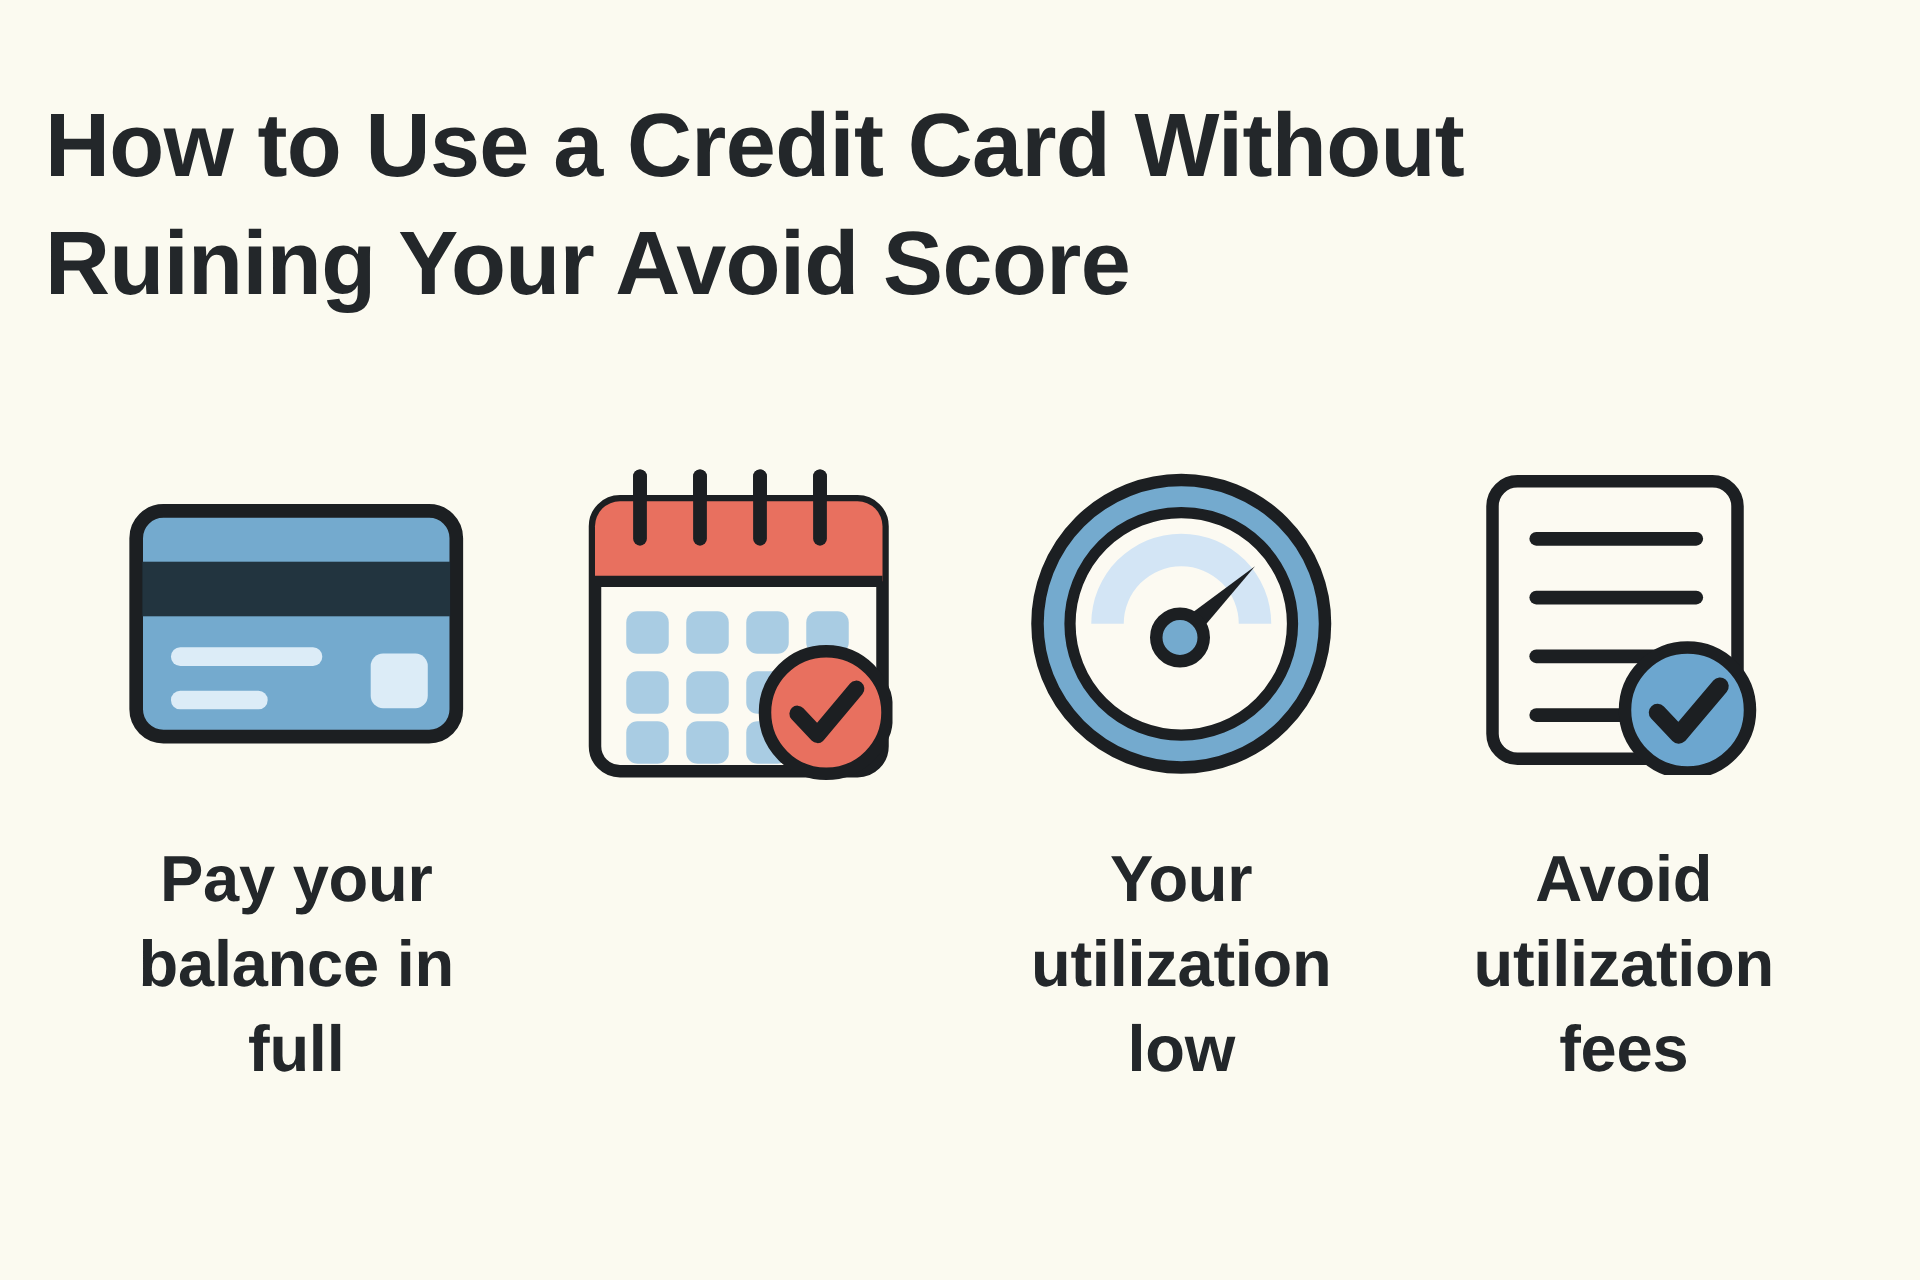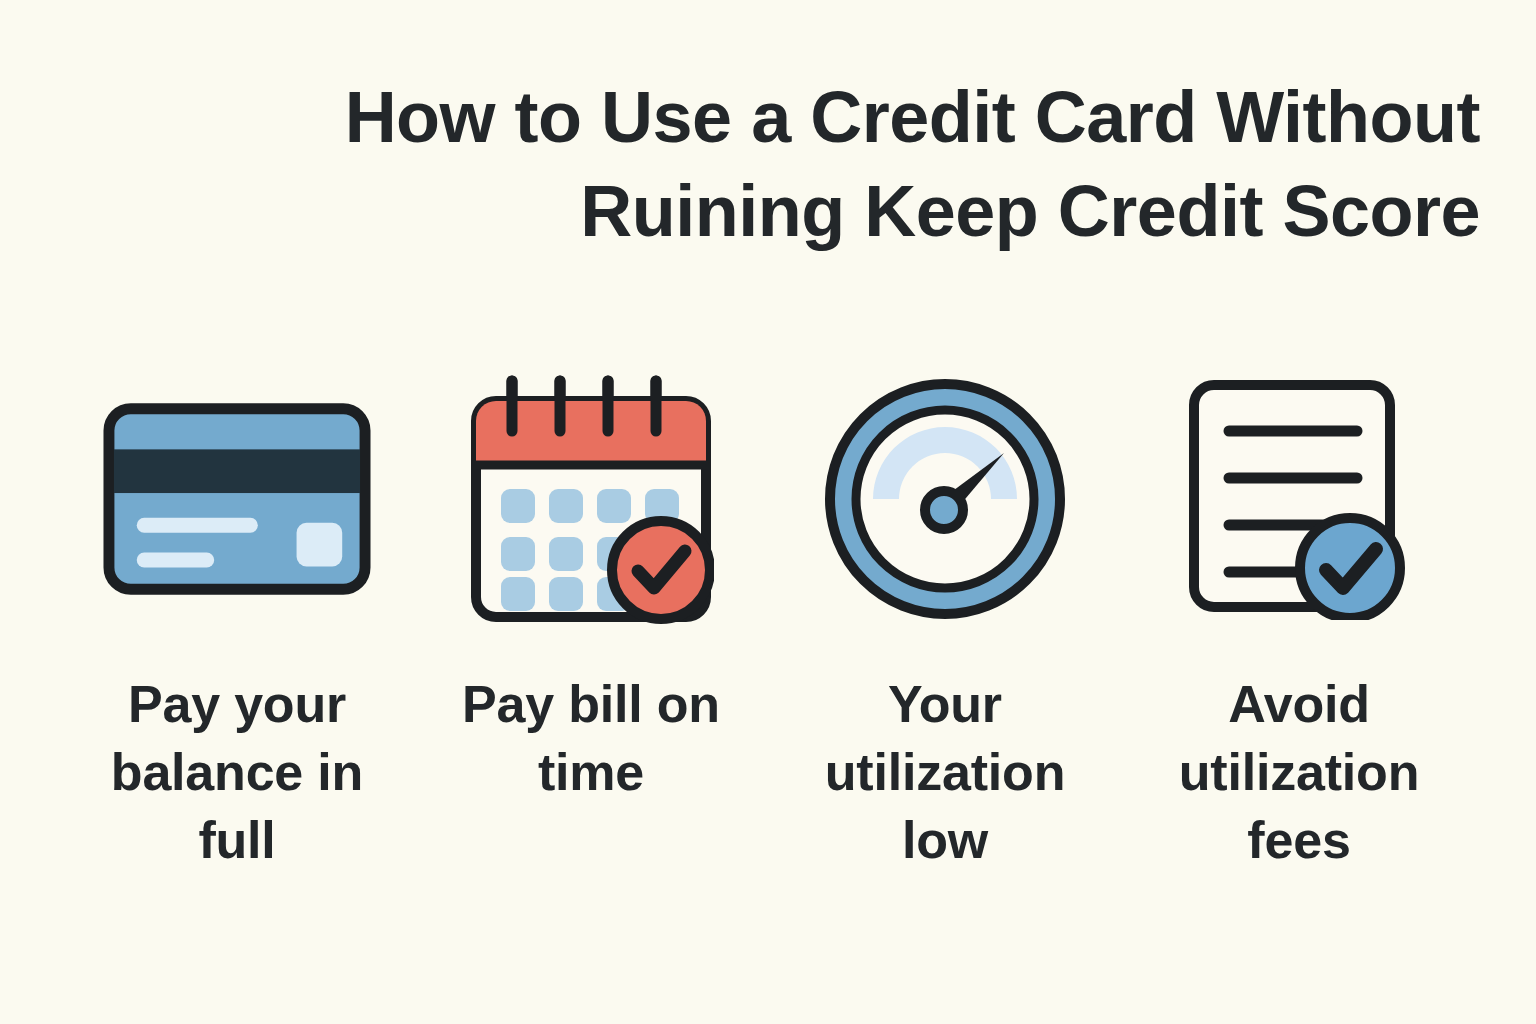--- a/index.html
+++ b/index.html
@@ -20,22 +20,22 @@
     height: 1024px;
     background: #FBFAF0;
   }
 
   
   .title-block {
     position: absolute;
     left: 0;
     top: 70px;
     width: 1536px;
-    text-align: right;
-    padding: 0 56px;
+    text-align: left;
+    padding: 0 36px;
     box-sizing: border-box;
   }
   .title-line {
     display: block;
     font-family: "Liberation Sans", sans-serif;
     font-weight: 700;
     font-size: 72px;
     line-height: 94px;
     letter-spacing: -0.5px;
     color: #23272A;
@@ -81,21 +81,21 @@
     letter-spacing: -0.2px;
   }
 </style>
 </head>
 <body>
 
 <div id="poster">
 
   <div class="title-block">
     <span class="title-line">How to Use a Credit Card Without</span>
-    <span class="title-line">Ruining Keep Credit Score</span>
+    <span class="title-line">Ruining Your Avoid Score</span>
   </div>
 
   <div class="columns">
 
     <div class="column">
       <div class="icon-wrap">
         <svg width="272" height="196" viewBox="0 0 272 196" xmlns="http://www.w3.org/2000/svg">
           <rect x="7" y="7" width="258" height="182" rx="22" ry="22" fill="#74AACE" stroke="#1C1F22" stroke-width="11"></rect>
           <rect x="12" y="48" width="248" height="44" fill="#22343F"></rect>
           <rect x="35" y="117" width="122" height="15" rx="7.5" fill="#DCECF7"></rect>
@@ -141,21 +141,20 @@
 
             <rect x="33" y="204" width="34" height="34" rx="9"></rect>
             <rect x="81" y="204" width="34" height="34" rx="9"></rect>
             <rect x="129" y="204" width="34" height="34" rx="9"></rect>
           </g>
 
           <circle cx="193" cy="197" r="49" fill="#E8705F" stroke="#1C1F22" stroke-width="10"></circle>
           <path d="M170 198 l16 17 l31 -37" fill="none" stroke="#1C1F22" stroke-width="13" stroke-linecap="round" stroke-linejoin="round"></path>
         </svg>
       </div>
-      <div class="caption">Pay bill on time</div>
     </div>
 
     <div class="column">
       <div class="icon-wrap">
         <svg width="244" height="244" viewBox="0 0 244 244" xmlns="http://www.w3.org/2000/svg">
 
           <circle cx="122" cy="122" r="115" fill="#74AACE" stroke="#1C1F22" stroke-width="10"></circle>
 
           <circle cx="122" cy="122" r="89" fill="#FCFAF2" stroke="#1C1F22" stroke-width="9"></circle>
 

